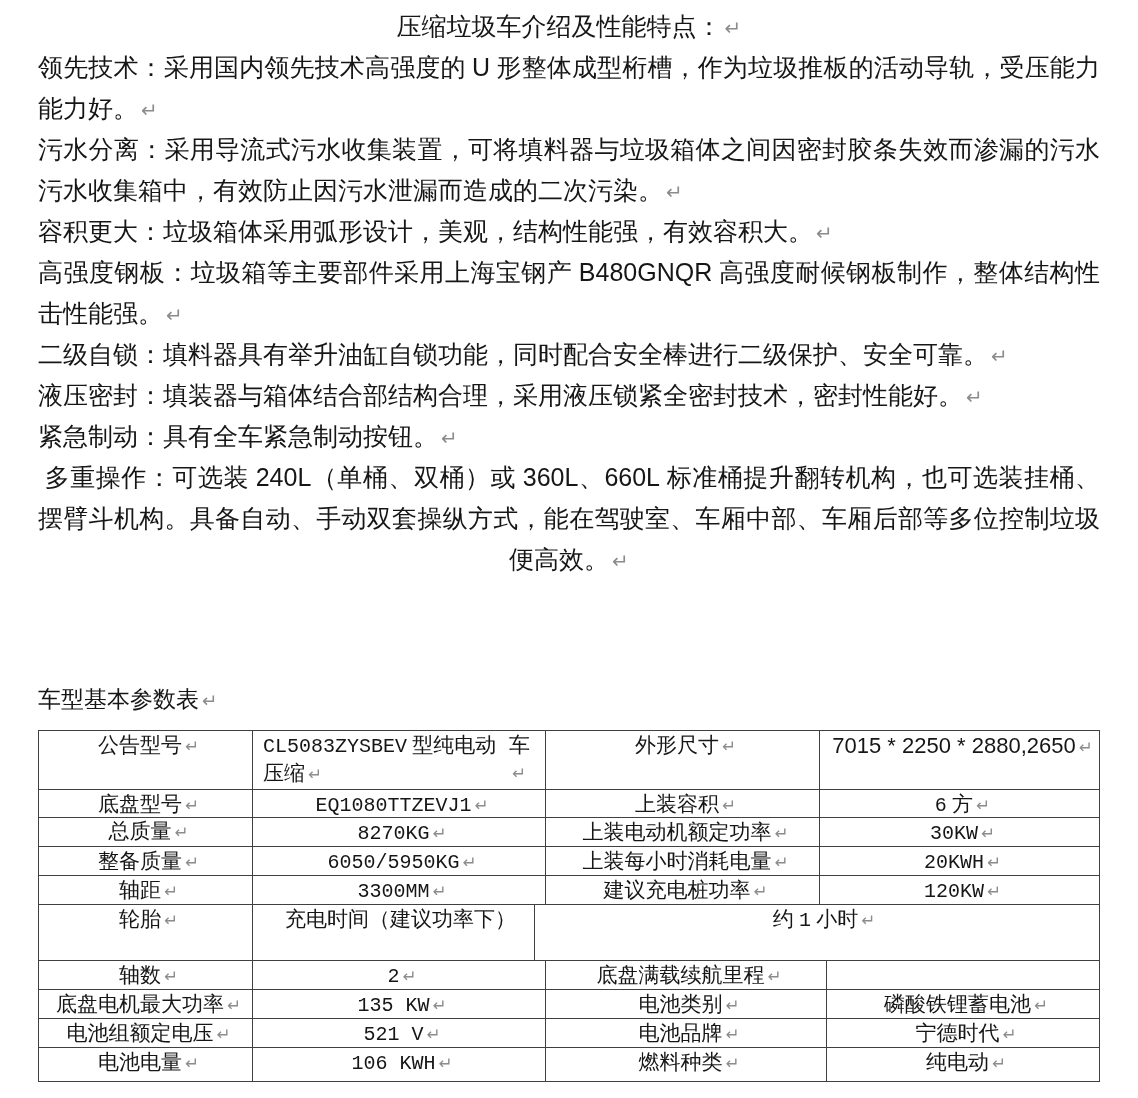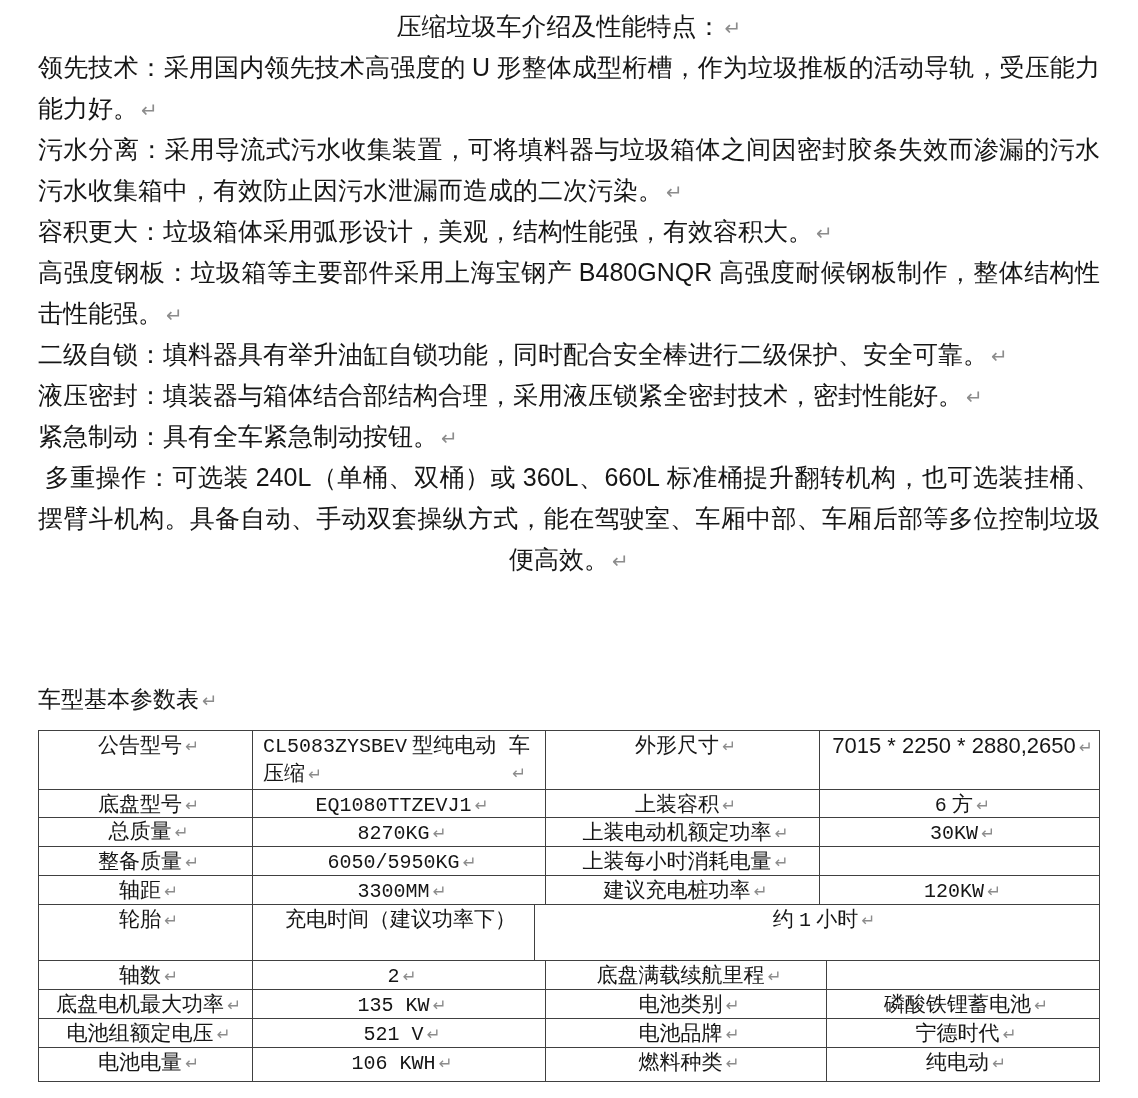--- a/index.html
+++ b/index.html
@@ -111,20 +111,23 @@
       <div class="trow" style="height: 29px;">
         <div class="tcell" style="flex: 0 0 214px;">
           <div class="cline"><span>整备质量</span><span class="mark">↵</span></div>
         </div>
         <div class="tcell" style="flex: 0 0 293px;">
           <div class="cline"><span class="seg-mono">6050/5950KG</span><span class="mark">↵</span></div>
         </div>
         <div class="tcell" style="flex: 0 0 274px;">
           <div class="cline"><span>上装每小时消耗电量</span><span class="mark">↵</span></div>
         </div>
+        <div class="tcell last">
+          <div class="cline"><span class="seg-mono">20KWH</span><span class="mark">↵</span></div>
+        </div>
       </div>
       <div class="trow" style="height: 29px;">
         <div class="tcell" style="flex: 0 0 214px;">
           <div class="cline"><span>轴距</span><span class="mark">↵</span></div>
         </div>
         <div class="tcell" style="flex: 0 0 293px;">
           <div class="cline"><span class="seg-mono">3300MM</span><span class="mark">↵</span></div>
         </div>
         <div class="tcell" style="flex: 0 0 274px;">
           <div class="cline"><span>建议充电桩功率</span><span class="mark">↵</span></div>

